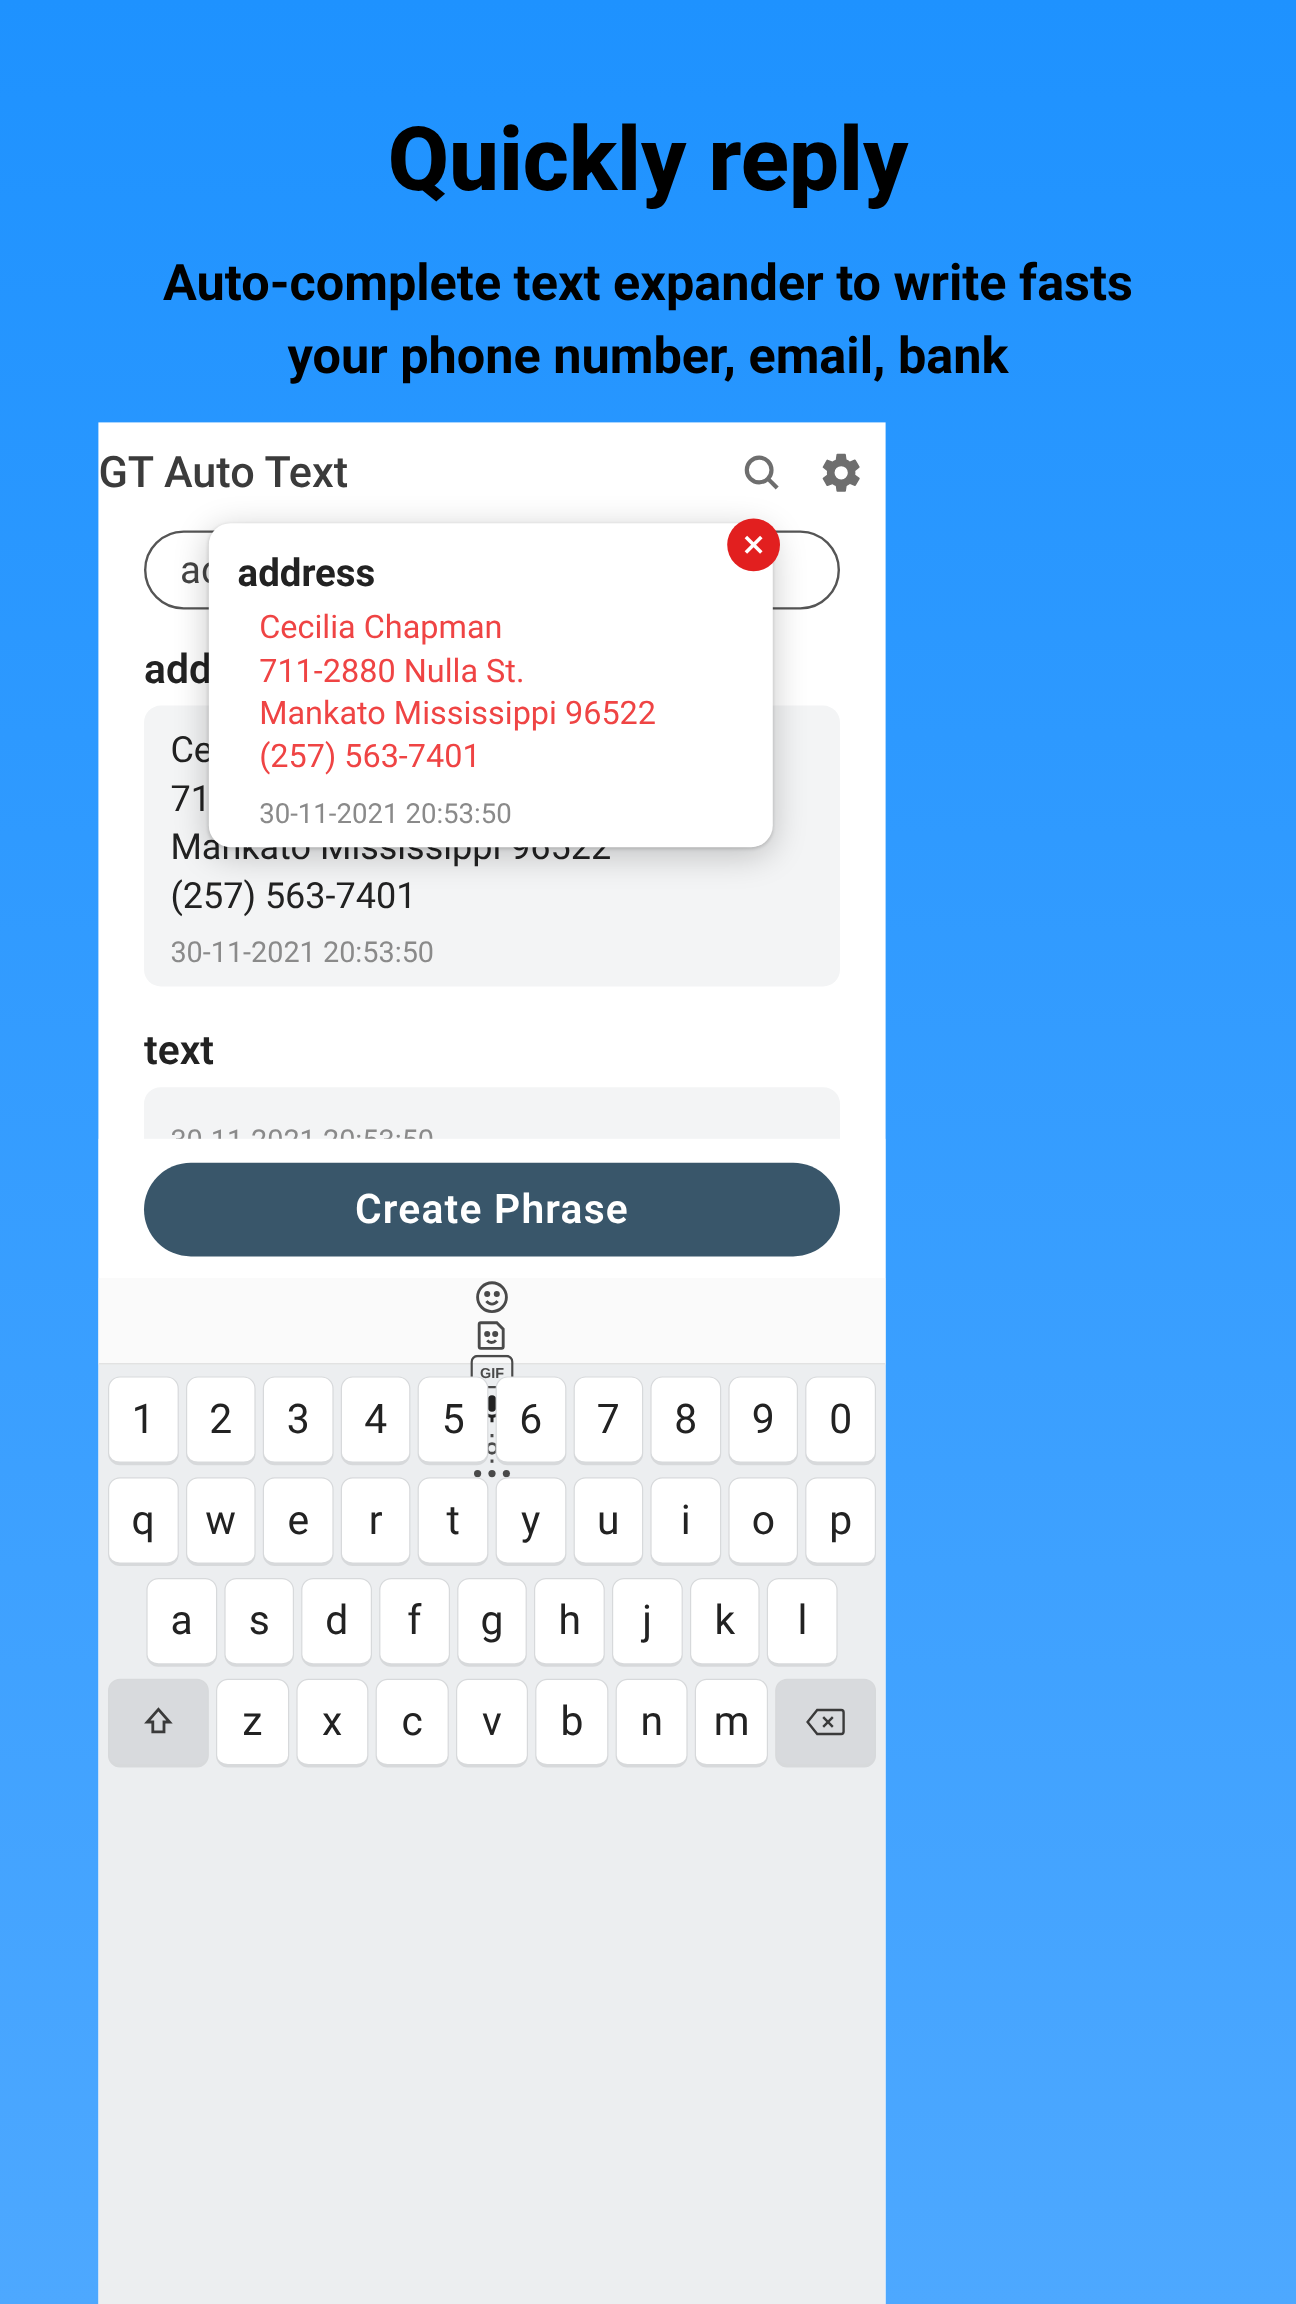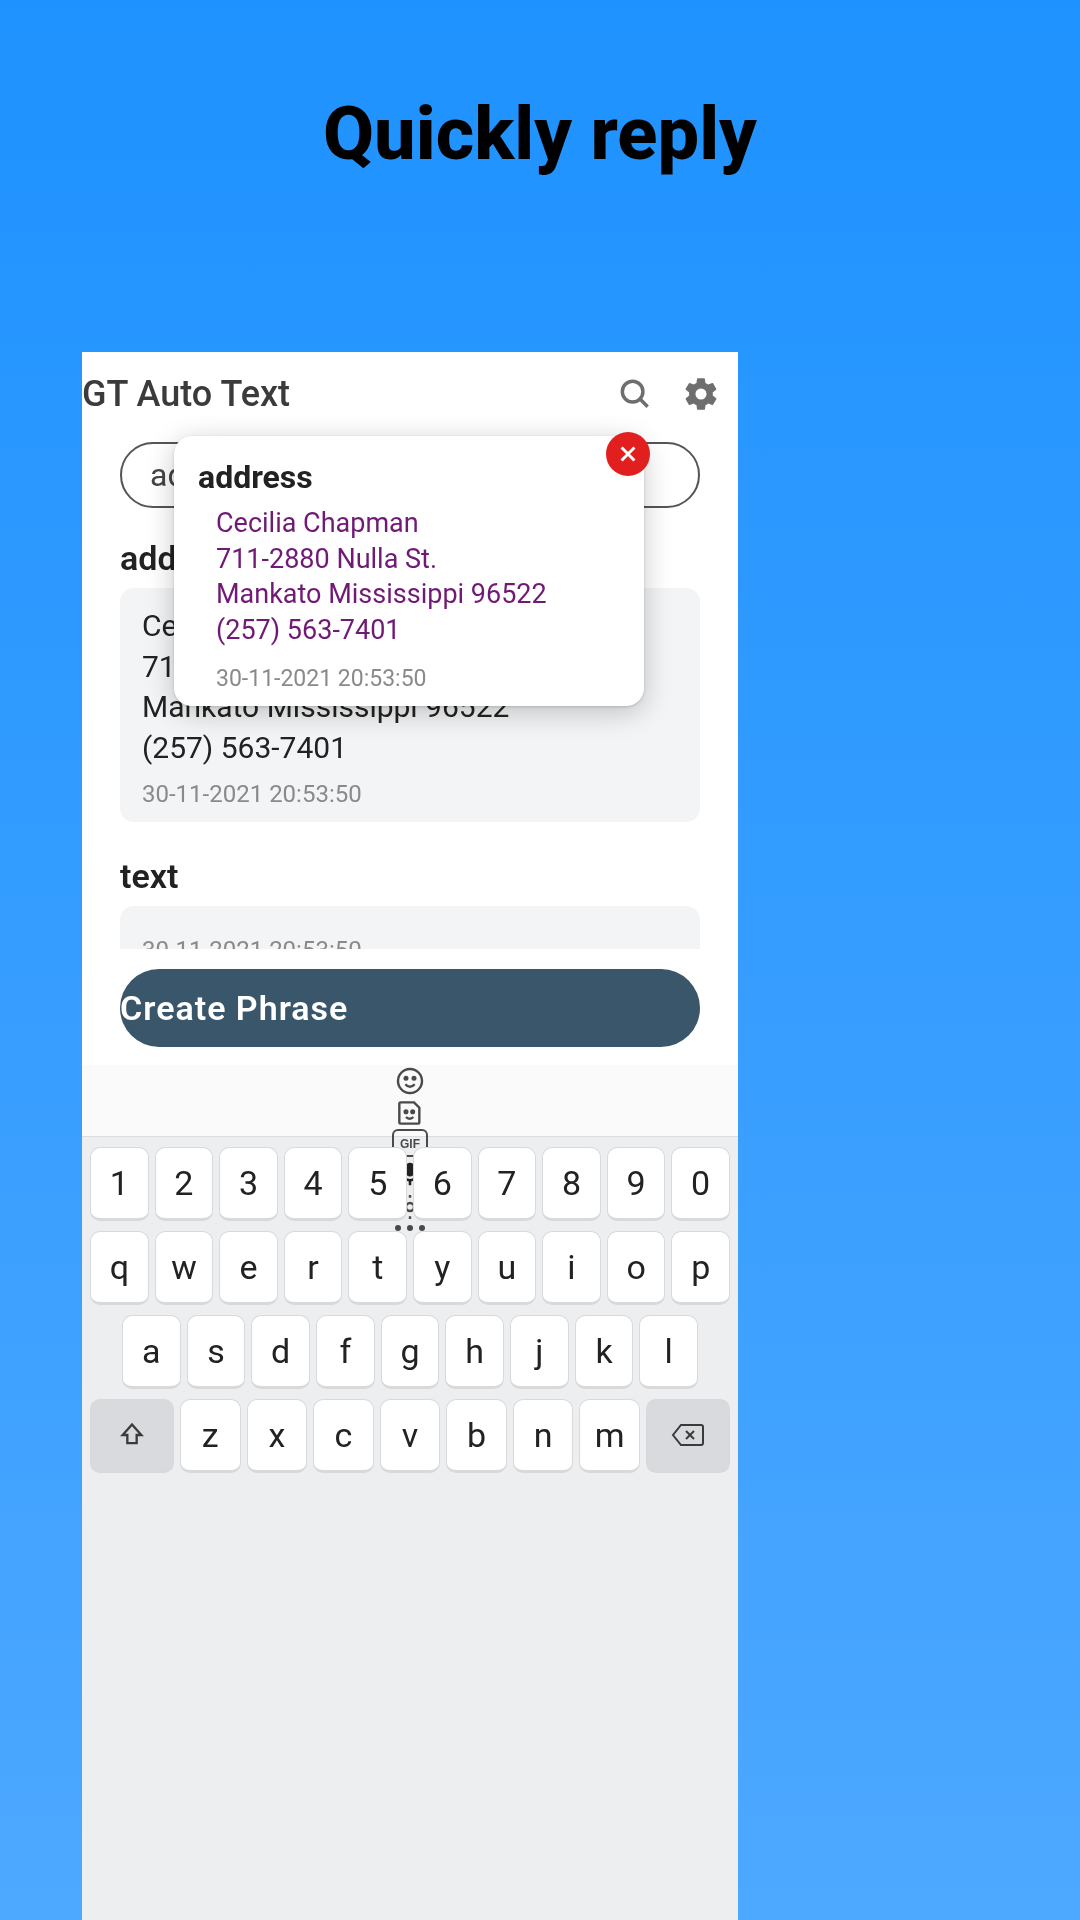--- a/index.html
+++ b/index.html
@@ -108,21 +108,21 @@
   .cta {
     background: #39566a;
     color: #fff;
     font-size: 34px;
     font-weight: 600;
     letter-spacing: 1px;
     height: 78px;
     border-radius: 40px;
     display: flex;
     align-items: center;
-    justify-content: flex-start;
+    justify-content: center;
   }
   
   .kbd {
     position: absolute;
     left: 0; right: 0;
     top: 713px;
     bottom: 0;
     background: #eceef0;
   }
   .kbd-toolbar {
@@ -169,21 +169,21 @@
     padding: 22px 24px 14px 24px;
   }
   .popup .p-title {
     font-size: 32px;
     font-weight: 700;
     color: #222;
     margin-bottom: 10px;
   }
   .popup .p-body {
     font-size: 27px;
-    color: #701a75;
+    color: #ef4444;
     line-height: 1.32;
     white-space: pre-line;
     padding-left: 18px;
   }
   .popup .p-meta {
     font-size: 23px;
     color: #8a8a8a;
     margin-top: 16px;
     padding-left: 18px;
   }
@@ -198,20 +198,21 @@
     align-items: center;
     justify-content: center;
   }
   .popup .close svg { display:block; }
 </style>
 </head>
 <body>
 
 <div class="hero">
   <h1>Quickly reply</h1>
+  <p>Auto-complete text expander to write fasts your phone number, email, bank</p>
 </div>
 
 <div class="device">
 
   <div class="appbar">
     <div class="appbar-title">GT Auto Text</div>
     <div class="appbar-actions">
       <span class="icon">
         <svg width="38" height="38" viewBox="0 0 24 24" fill="none" stroke="#6e6e6e" stroke-width="2.2">
             <circle cx="10.5" cy="10.5" r="6.5"></circle>

